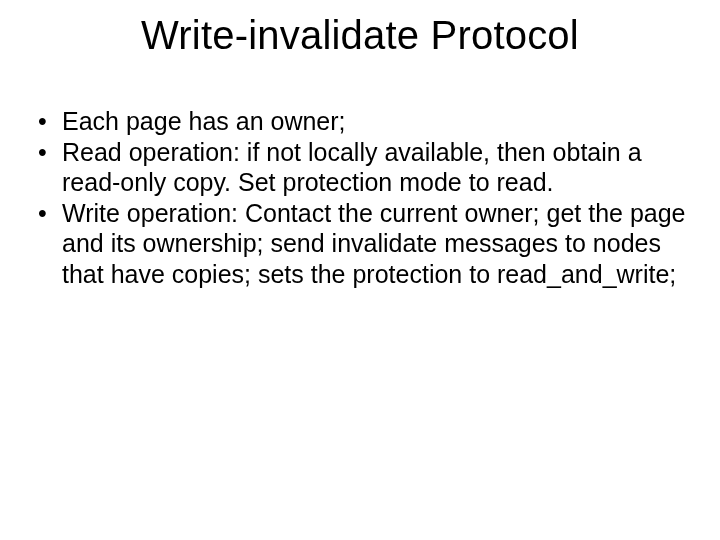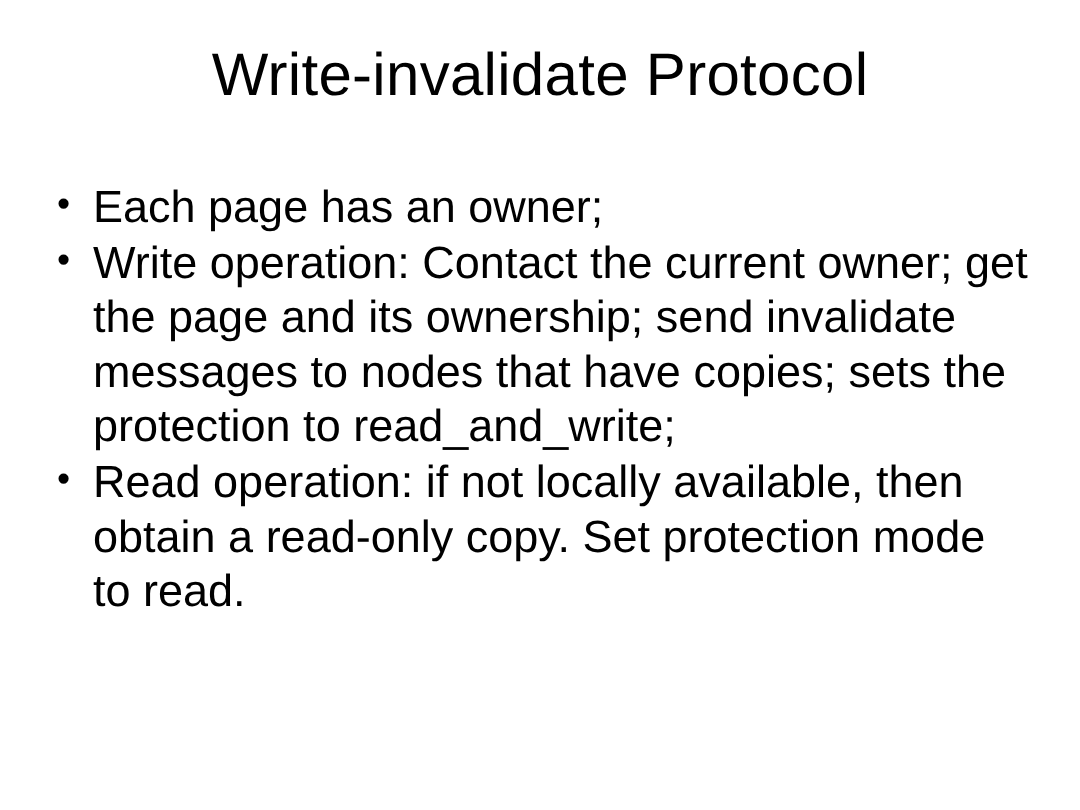--- a/index.html
+++ b/index.html
@@ -8,53 +8,53 @@
     width: 720px;
     height: 540px;
     background: #ffffff;
     font-family: Arial, Helvetica, sans-serif;
     color: #000000;
   }
   .slide {
     width: 720px;
     height: 540px;
     box-sizing: border-box;
-    padding: 28px 32px 0 32px;
+    padding: 13px 32px 0 32px;
   }
   .title {
     font-size: 40px;
     text-align: center;
     margin: 0 0 48px 0;
     font-weight: normal;
     letter-spacing: 0.2px;
   }
   ul.bullets {
     list-style: none;
     margin: 0;
     padding: 0;
   }
   ul.bullets li {
     position: relative;
     padding-left: 30px;
-    font-size: 30px;
+    font-size: 25px;
     line-height: 1.22;
     margin-bottom: 0px;
   }
   ul.bullets li::before {
     content: "•";
     position: absolute;
     left: 6px;
     top: 0;
     font-size: 25px;
     line-height: 1.22;
   }
 </style>
 </head>
 <body>
 
 <div class="slide">
   <h1 class="title">Write-invalidate Protocol</h1>
   <ul class="bullets">
     <li>Each page has an owner;</li>
+    <li>Read operation: if not locally available, then obtain a read-only copy. Set protection mode to read.</li>
     <li>Write operation: Contact the current owner; get the page and its ownership; send invalidate messages to nodes that have copies; sets the protection to read_and_write;</li>
-    <li>Read operation: if not locally available, then obtain a read-only copy. Set protection mode to read.</li>
   </ul>
 </div>
 
 </body></html>

